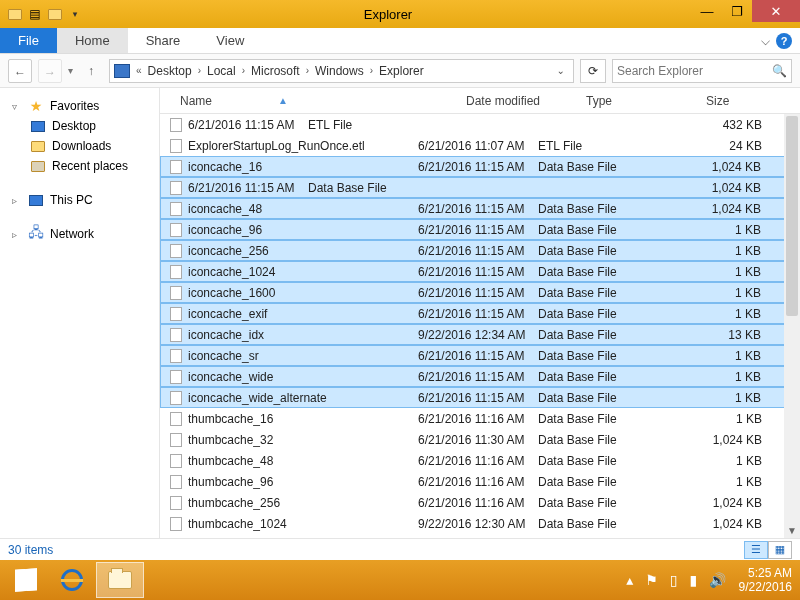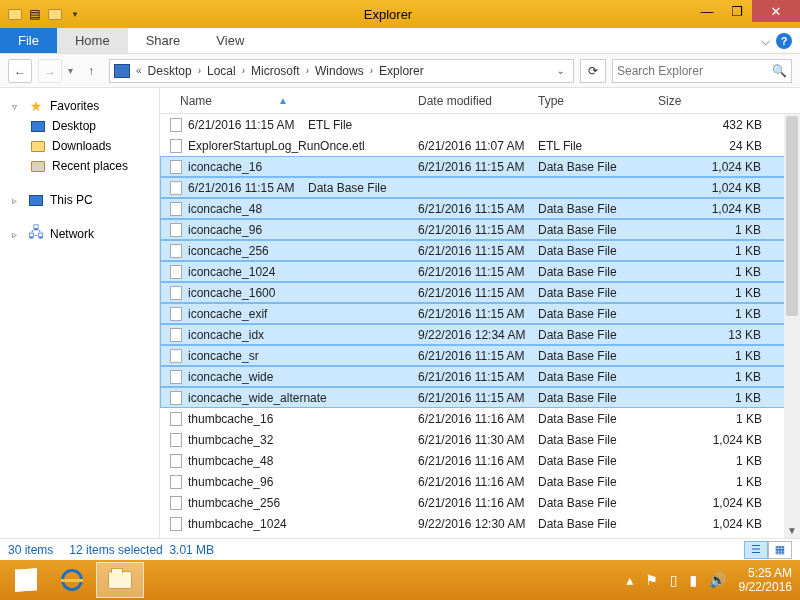--- a/index.html
+++ b/index.html
@@ -48,38 +48,38 @@
 .navitem .icn { width: 16px; height: 16px; display:flex;align-items:center;justify-content:center; }
 .star { color: #f7b52c; font-size: 14px; }
 .mon { width:14px; height:11px; background:#357bd8; border:1px solid #1e4e8c; }
 .folder { width:14px; height:11px; background:#fddb7a; border:1px solid #ba8c2f; border-radius:1px; }
 .netw { color:#3a76c8; font-size:14px; }
 
 
 .filepane { flex: 1; display: flex; flex-direction: column; overflow: hidden; }
 .colhead { height: 26px; border-bottom: 1px solid #e5e5e5; display: flex; align-items: center; color: #444; }
 .col-name { width: 258px; padding-left: 20px; display:flex; align-items:center; gap:24px; }
-.col-date { width: 120px; }
+.col-date { width: 120px; margin-left: 48px; }
 .col-type { width: 120px; }
 .col-size { flex: 1; padding-right: 40px; }
 .sortarr { color:#4a90d9; font-size:10px; margin-left: 42px; }
 
 .filelist { flex: 1; overflow-y: auto; overflow-x: hidden; }
 .row { display: flex; align-items: center; height: 21px; padding-left: 8px; color:#222; }
 .row.sel { background: #cce8ff; border: 1px solid #7bbbf0; height:21px; padding-left:7px; }
 .row .icn { width: 16px; height: 16px; margin-right: 4px; display:flex;align-items:center;justify-content:center; }
 .row .fname { width: 230px; white-space: nowrap; overflow: hidden; }
 .row .fdate { width: 120px; white-space: nowrap; }
 .row .ftype { width: 120px; white-space: nowrap; }
 .row .fsize { flex: 1; text-align: right; padding-right: 38px; white-space: nowrap; }
 .file-doc { width:12px; height:14px; background:#fff; border:1px solid #aaa; }
 .file-db { width:12px; height:14px; background:#fff; border:1px solid #aaa; position:relative; }
 
 
-.status { height: 22px; border-top: 1px solid #e5e5e5; display: flex; align-items: center; padding: 0 8px; gap: 16px; color: #1864b7; font-size: 12px; }
+.status { height: 22px; border-top: 1px solid #e5e5e5; display: flex; align-items: center; padding: 0 8px; gap: 28px; color: #1864b7; font-size: 12px; }
 .status span { }
 .status .viewbtns { margin-left: auto; display:flex; gap:0; }
 .status .vb { width:24px; height:18px; border:1px solid #bbb; background:#fff; display:flex;align-items:center;justify-content:center; font-size:11px; }
 .status .vb.active { background:#cce8ff; border-color:#7bbbf0; }
 
 
 .taskbar { height: 40px; background: linear-gradient(#e89f24,#d68310); display:flex; align-items:center; padding:0 4px; }
 .tb-start { width:44px; height:40px; display:flex;align-items:center;justify-content:center; }
 .tb-start .winlogo { width:22px; height:22px; background:#fff; }
 .winlogo { display:grid; grid-template-columns:1fr 1fr; grid-template-rows:1fr 1fr; gap:2px; width:20px; height:20px; transform: skewY(-4deg); }
@@ -400,21 +400,20 @@
     <div class="vscroll">
       <div class="arr up">▲</div>
       <div class="thumb"></div>
       <div class="arr dn">▼</div>
     </div>
   </div>
 </div>
 
 <div class="status">
   <span>30 items</span>
-  <span><span>12 items selected</span>&nbsp;&nbsp;<span>3.01 MB</span></span>
   <div class="viewbtns">
     <div class="vb active">☰</div>
     <div class="vb">▦</div>
   </div>
 </div>
 
 <div class="taskbar">
   <div class="tb-start">
     <span class="winlogo">
         <div></div>

